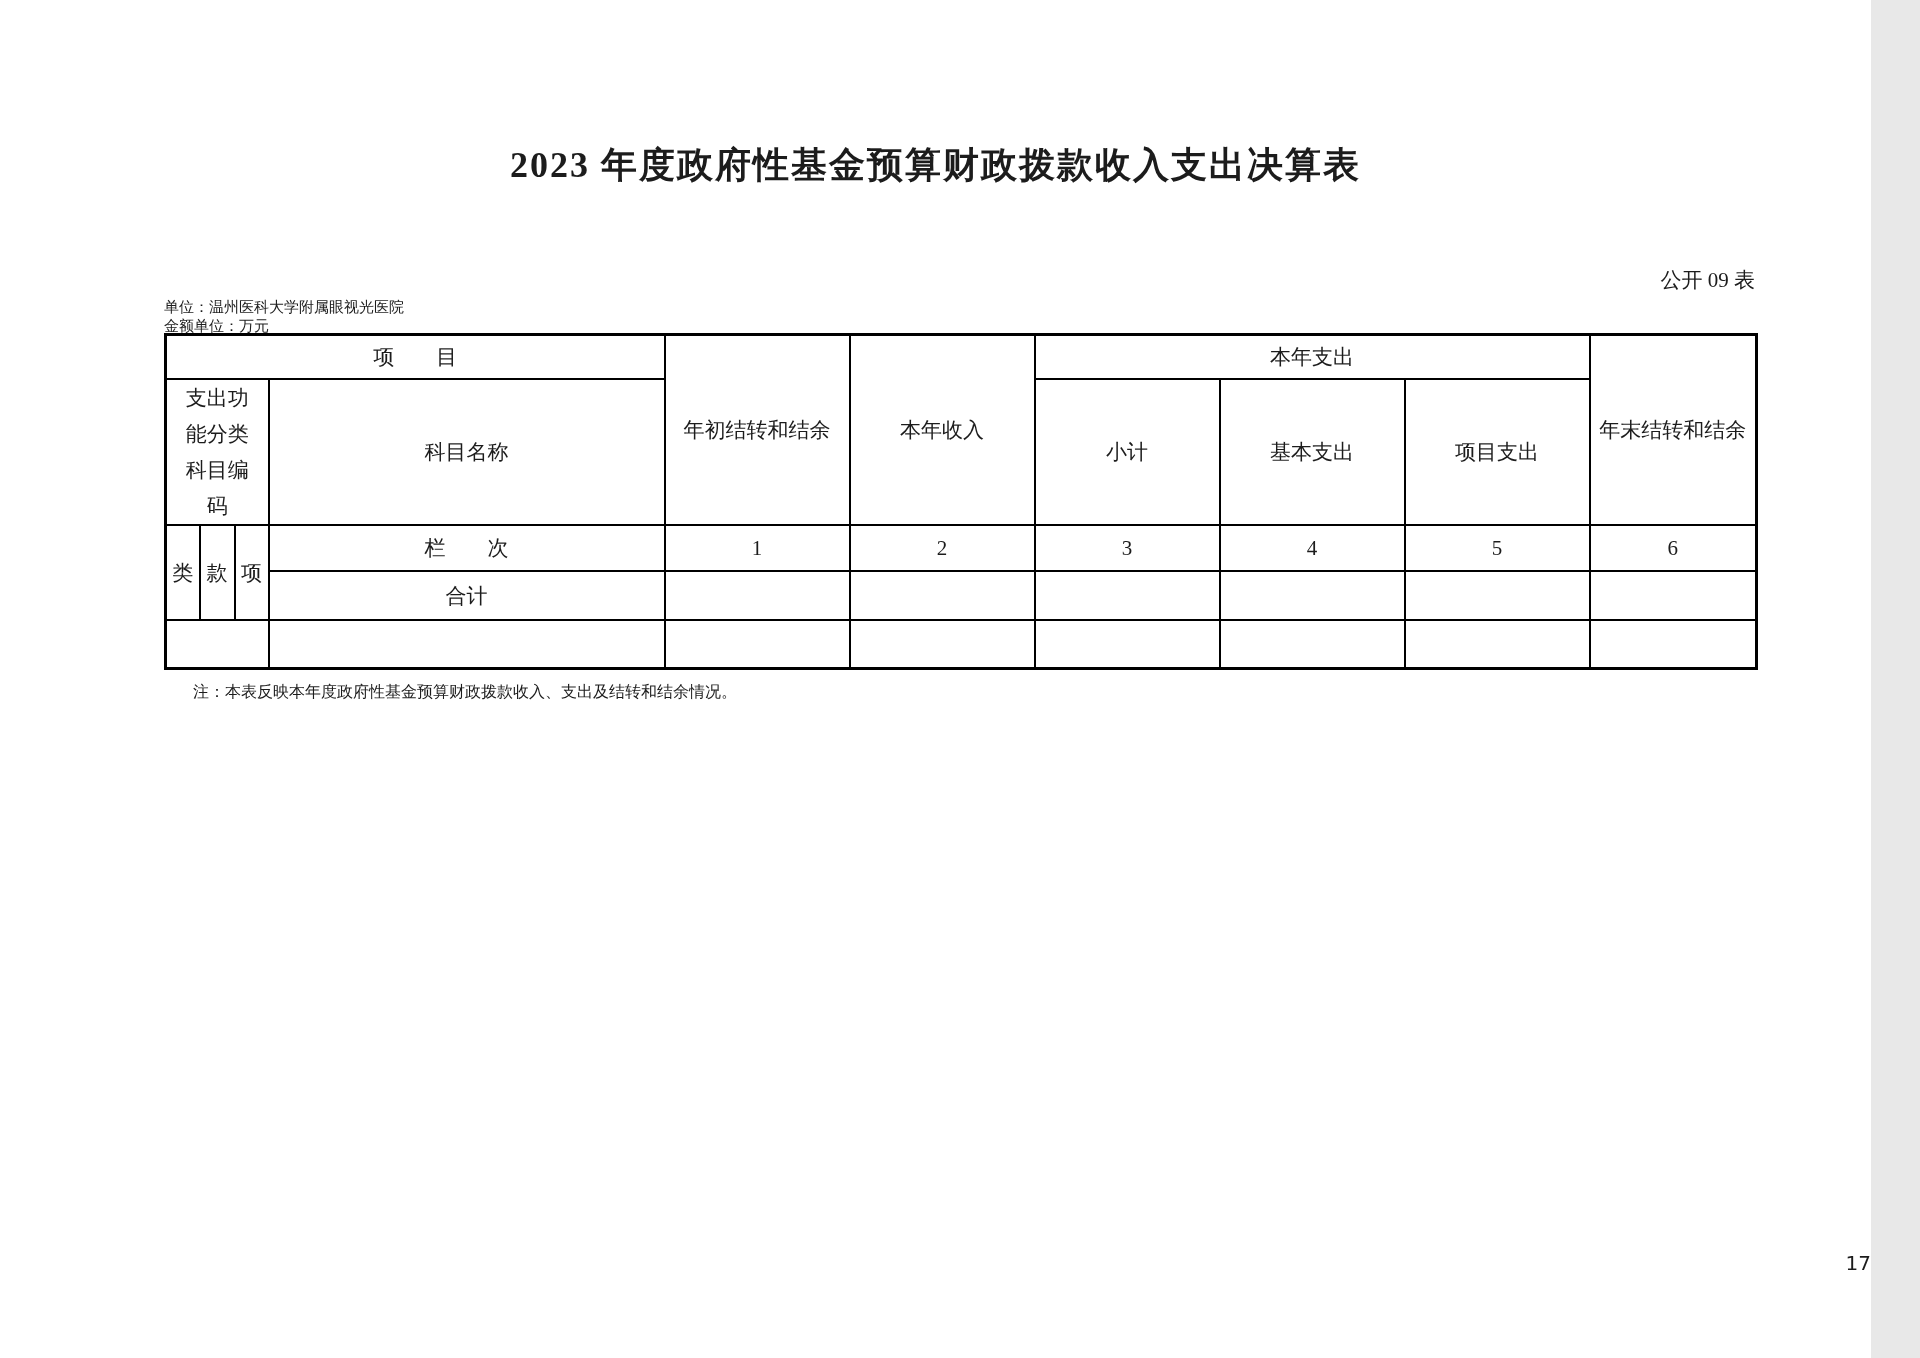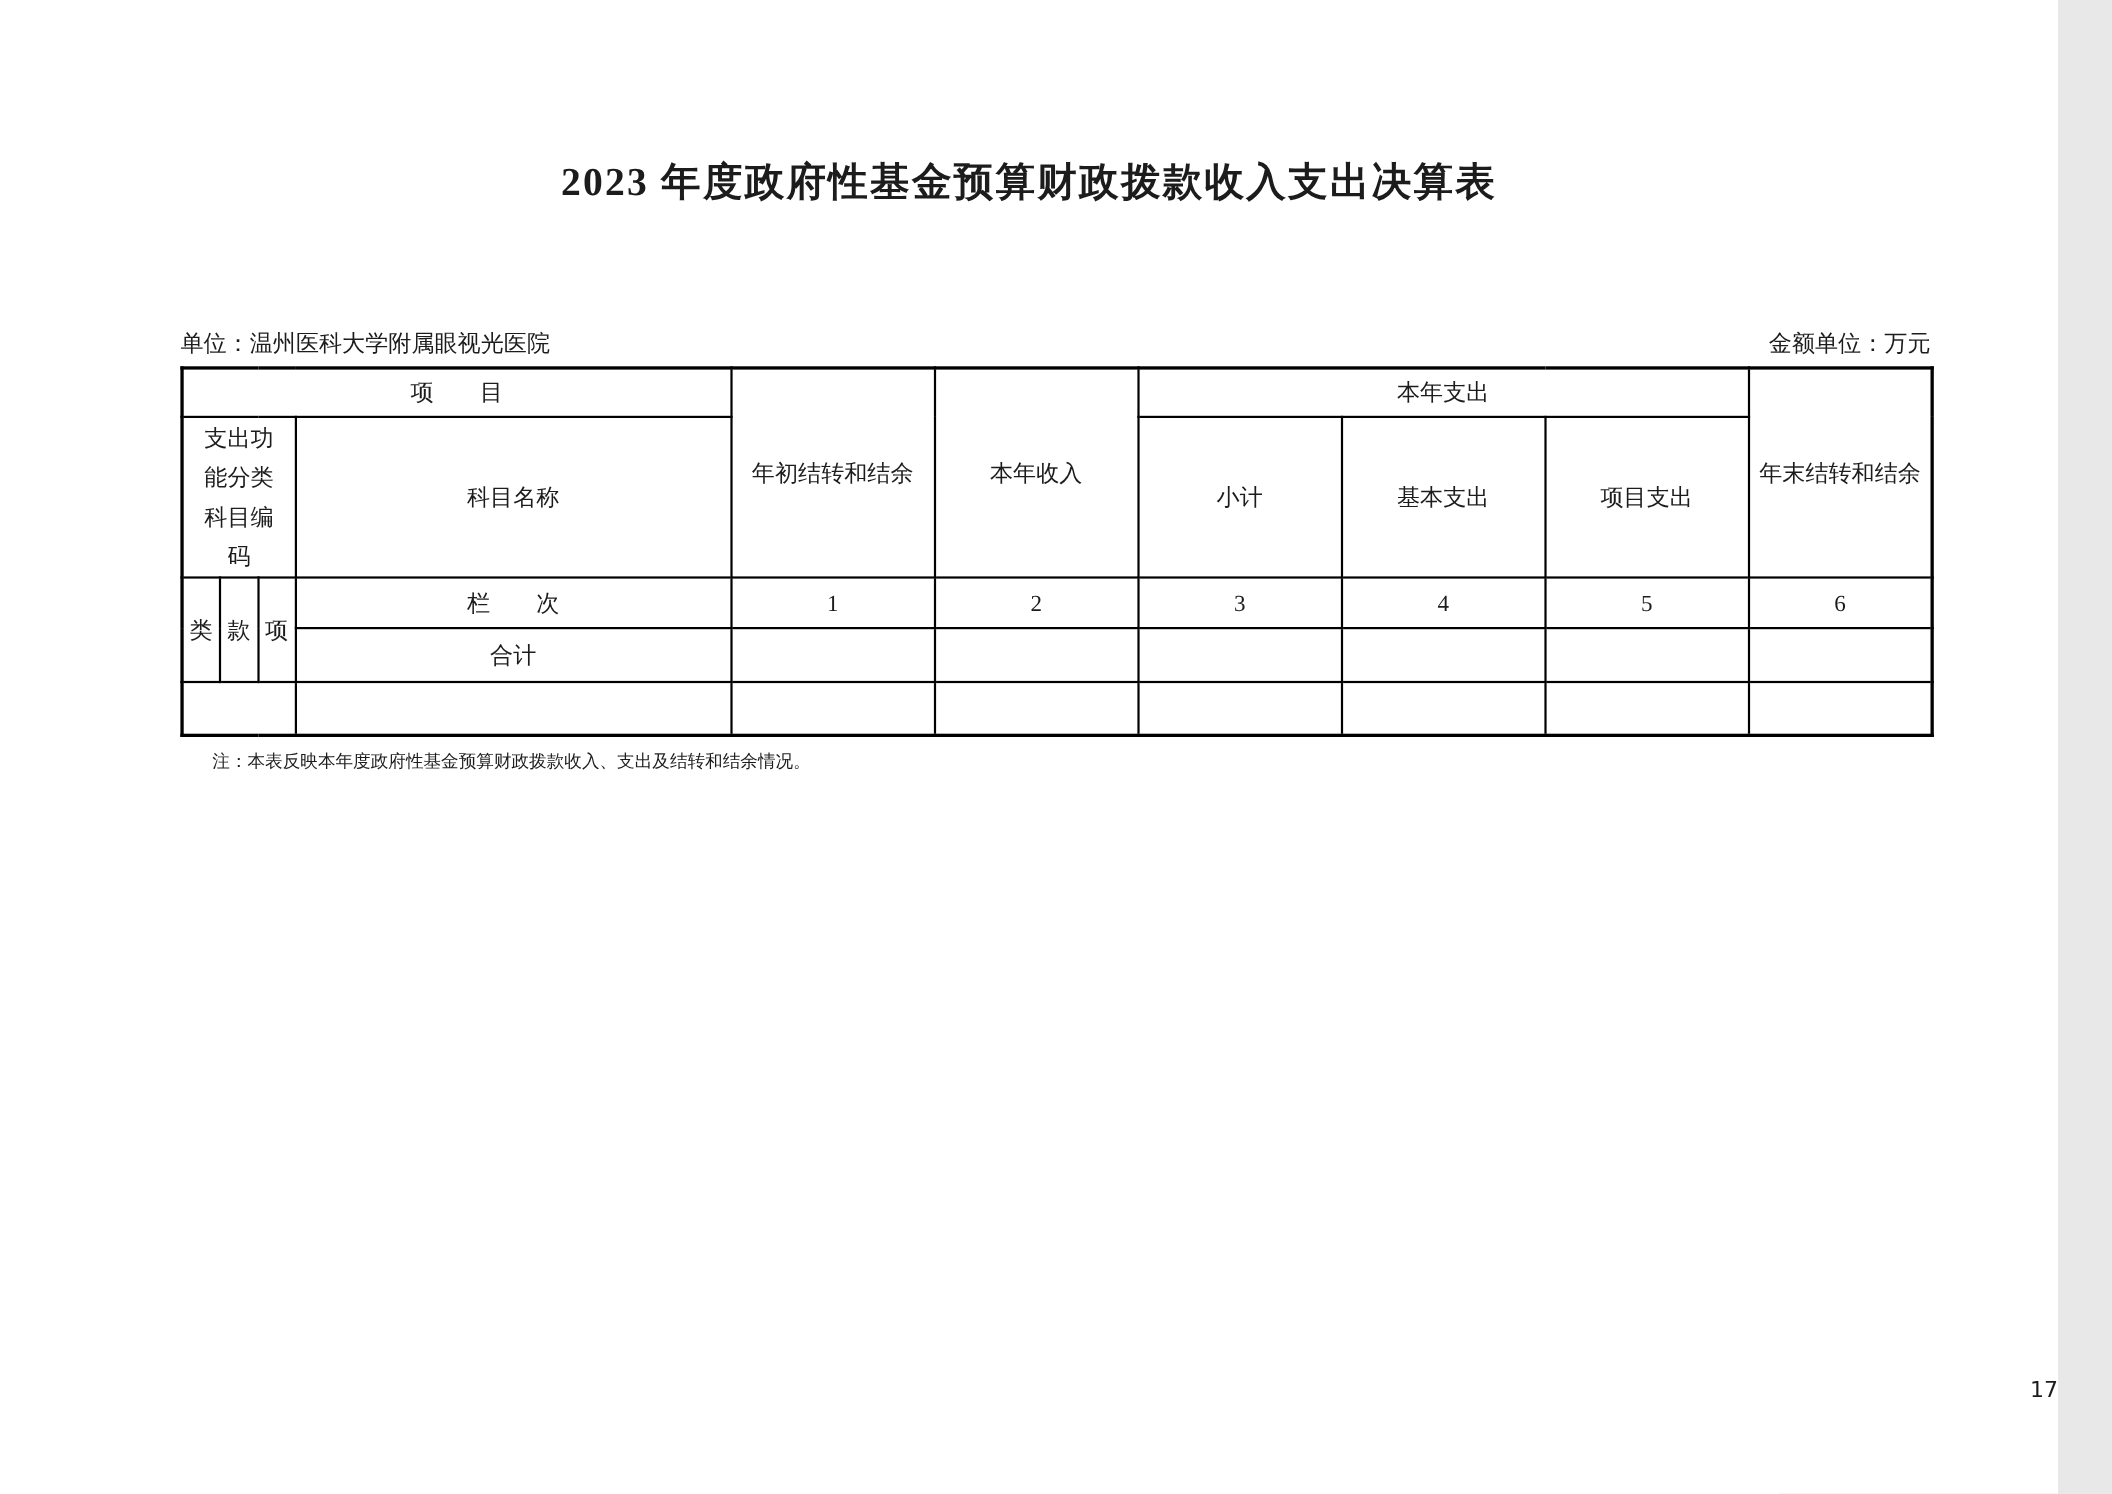--- a/index.html
+++ b/index.html
@@ -16,21 +16,22 @@
     margin:0; text-align:center;
     font-size:36px; font-weight:bold; letter-spacing:2px;
   }
   .form-label {
     position:absolute; top:266px; left:164px; width:1591px;
     text-align:right; font-size:21px;
   }
   .meta-row {
     position:absolute; top:298px; left:164px; width:1591px;
     display:flex; justify-content:space-between;
-    font-size:21px;
+    font-size:15px;
+    flex-direction:column;
   }
   table.budget {
     position:absolute; top:333px; left:164px;
     width:1591px;
     border-collapse:collapse; table-layout:fixed;
     border:3px solid #000;
   }
   table.budget td {
     border:2px solid #000;
     text-align:center; vertical-align:middle;
@@ -63,20 +64,21 @@
     font-family:"DejaVu Sans","Liberation Sans",sans-serif;
   }
 </style>
 </head>
 <body>
 
 <div class="page">
 
   <h1 class="title">2023 年度政府性基金预算财政拨款收入支出决算表</h1>
 
+  <div class="form-label">公开 09 表</div>
 
   <div class="meta-row">
     <span>单位：温州医科大学附属眼视光医院</span>
     <span>金额单位：万元</span>
   </div>
 
   <table class="budget">
     <colgroup>
       <col style="width:34px">
       <col style="width:35px">

